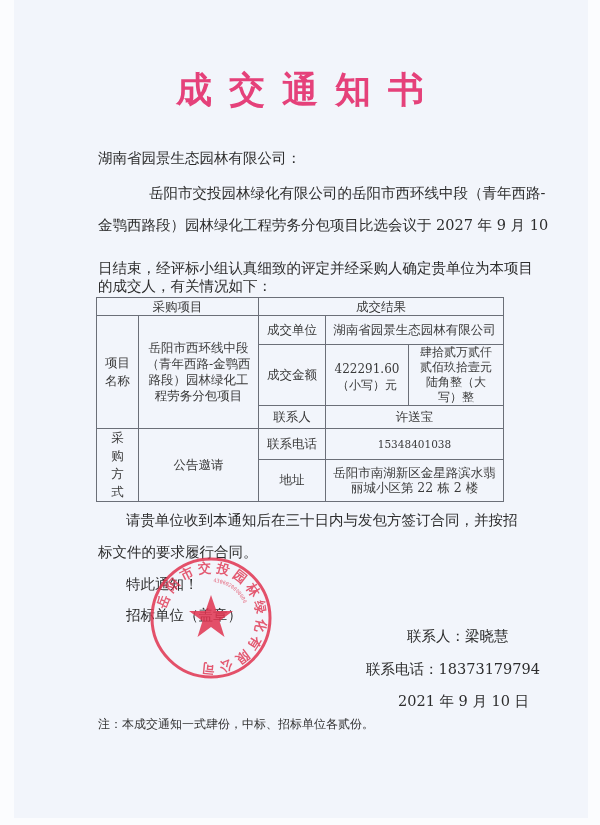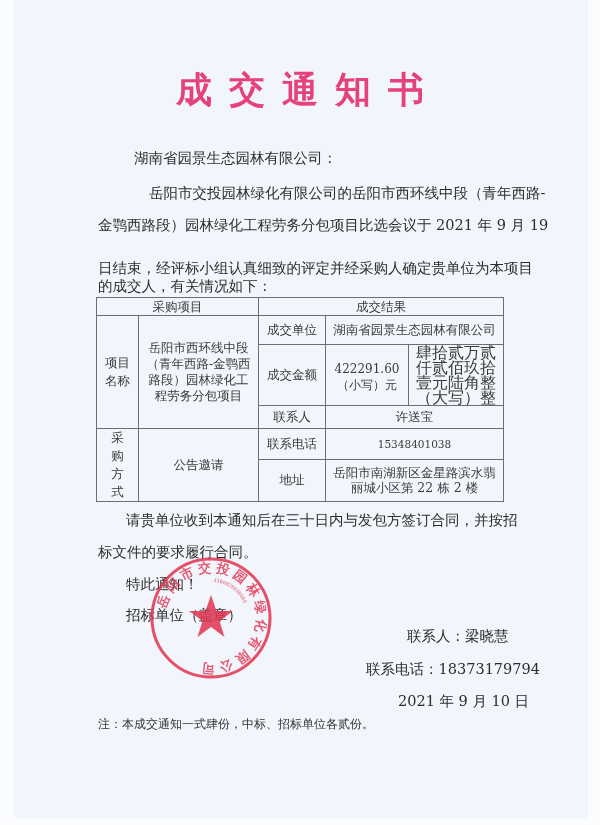--- a/index.html
+++ b/index.html
@@ -35,24 +35,24 @@
     }
     .footnote { font-size: 12px; color: #333; }
   </style>
 </head>
 <body>
 
 <div class="page"></div>
 
 <div class="title">成交通知书</div>
 
-<div class="abs body-text" style="left:98px; top:148px;margin-left:36px;">湖南省园景生态园林有限公司：</div>
+<div class="abs body-text" style="left:98px; top:148px;">湖南省园景生态园林有限公司：</div>
 
 <div class="abs body-text" style="left:126px; top:183px;margin-left:23px;">岳阳市交投园林绿化有限公司的岳阳市西环线中段（青年西路-</div>
-<div class="abs body-text" style="left:98px; top:215px;">金鹗西路段）园林绿化工程劳务分包项目比选会议于 2021 年 9 月 19</div>
+<div class="abs body-text" style="left:98px; top:215px;">金鹗西路段）园林绿化工程劳务分包项目比选会议于 2027 年 9 月 10</div>
 <div class="abs body-text" style="left:98px; top:234px;margin-top:24px;">日结束，经评标小组认真细致的评定并经采购人确定贵单位为本项目</div>
 <div class="abs body-text" style="left:98px; top:279px; top:276px;">的成交人，有关情况如下：</div>
 
 <table class="info">
   <colgroup>
     <col style="width:42px">
     <col style="width:120px">
     <col style="width:67px">
     <col style="width:83px">
     <col style="width:95px">
@@ -64,21 +64,21 @@
   </tr>
   <tr style="height:29px;">
     <td rowspan="3" style="padding:0 6px; line-height:18px;">项目名称</td>
     <td rowspan="3" style="padding:0 4px; line-height:16px;">岳阳市西环线中段（青年西路-金鹗西路段）园林绿化工程劳务分包项目</td>
     <td>成交单位</td>
     <td colspan="2">湖南省园景生态园林有限公司</td>
   </tr>
   <tr style="height:61px;">
     <td>成交金额</td>
     <td style="vertical-align:top; padding-top:16px; font-size:12px;">422291.60（小写）元</td>
-    <td style="font-size:16px; line-height:15px; padding:0 6px;">肆拾贰万贰仟贰佰玖拾壹元陆角整（大写）整</td>
+    <td style="font-size:12px; line-height:15px; padding:0 6px;">肆拾贰万贰仟贰佰玖拾壹元陆角整（大写）整</td>
   </tr>
   <tr style="height:23px;">
     <td>联系人</td>
     <td colspan="2">许送宝</td>
   </tr>
   <tr style="height:23px;">
     <td rowspan="2" style="padding:0 12px; line-height:18px;">采购方式</td>
     <td rowspan="2">公告邀请</td>
     <td>联系电话</td>
     <td colspan="2" style="font-size:10.5px;">15348401038</td>

